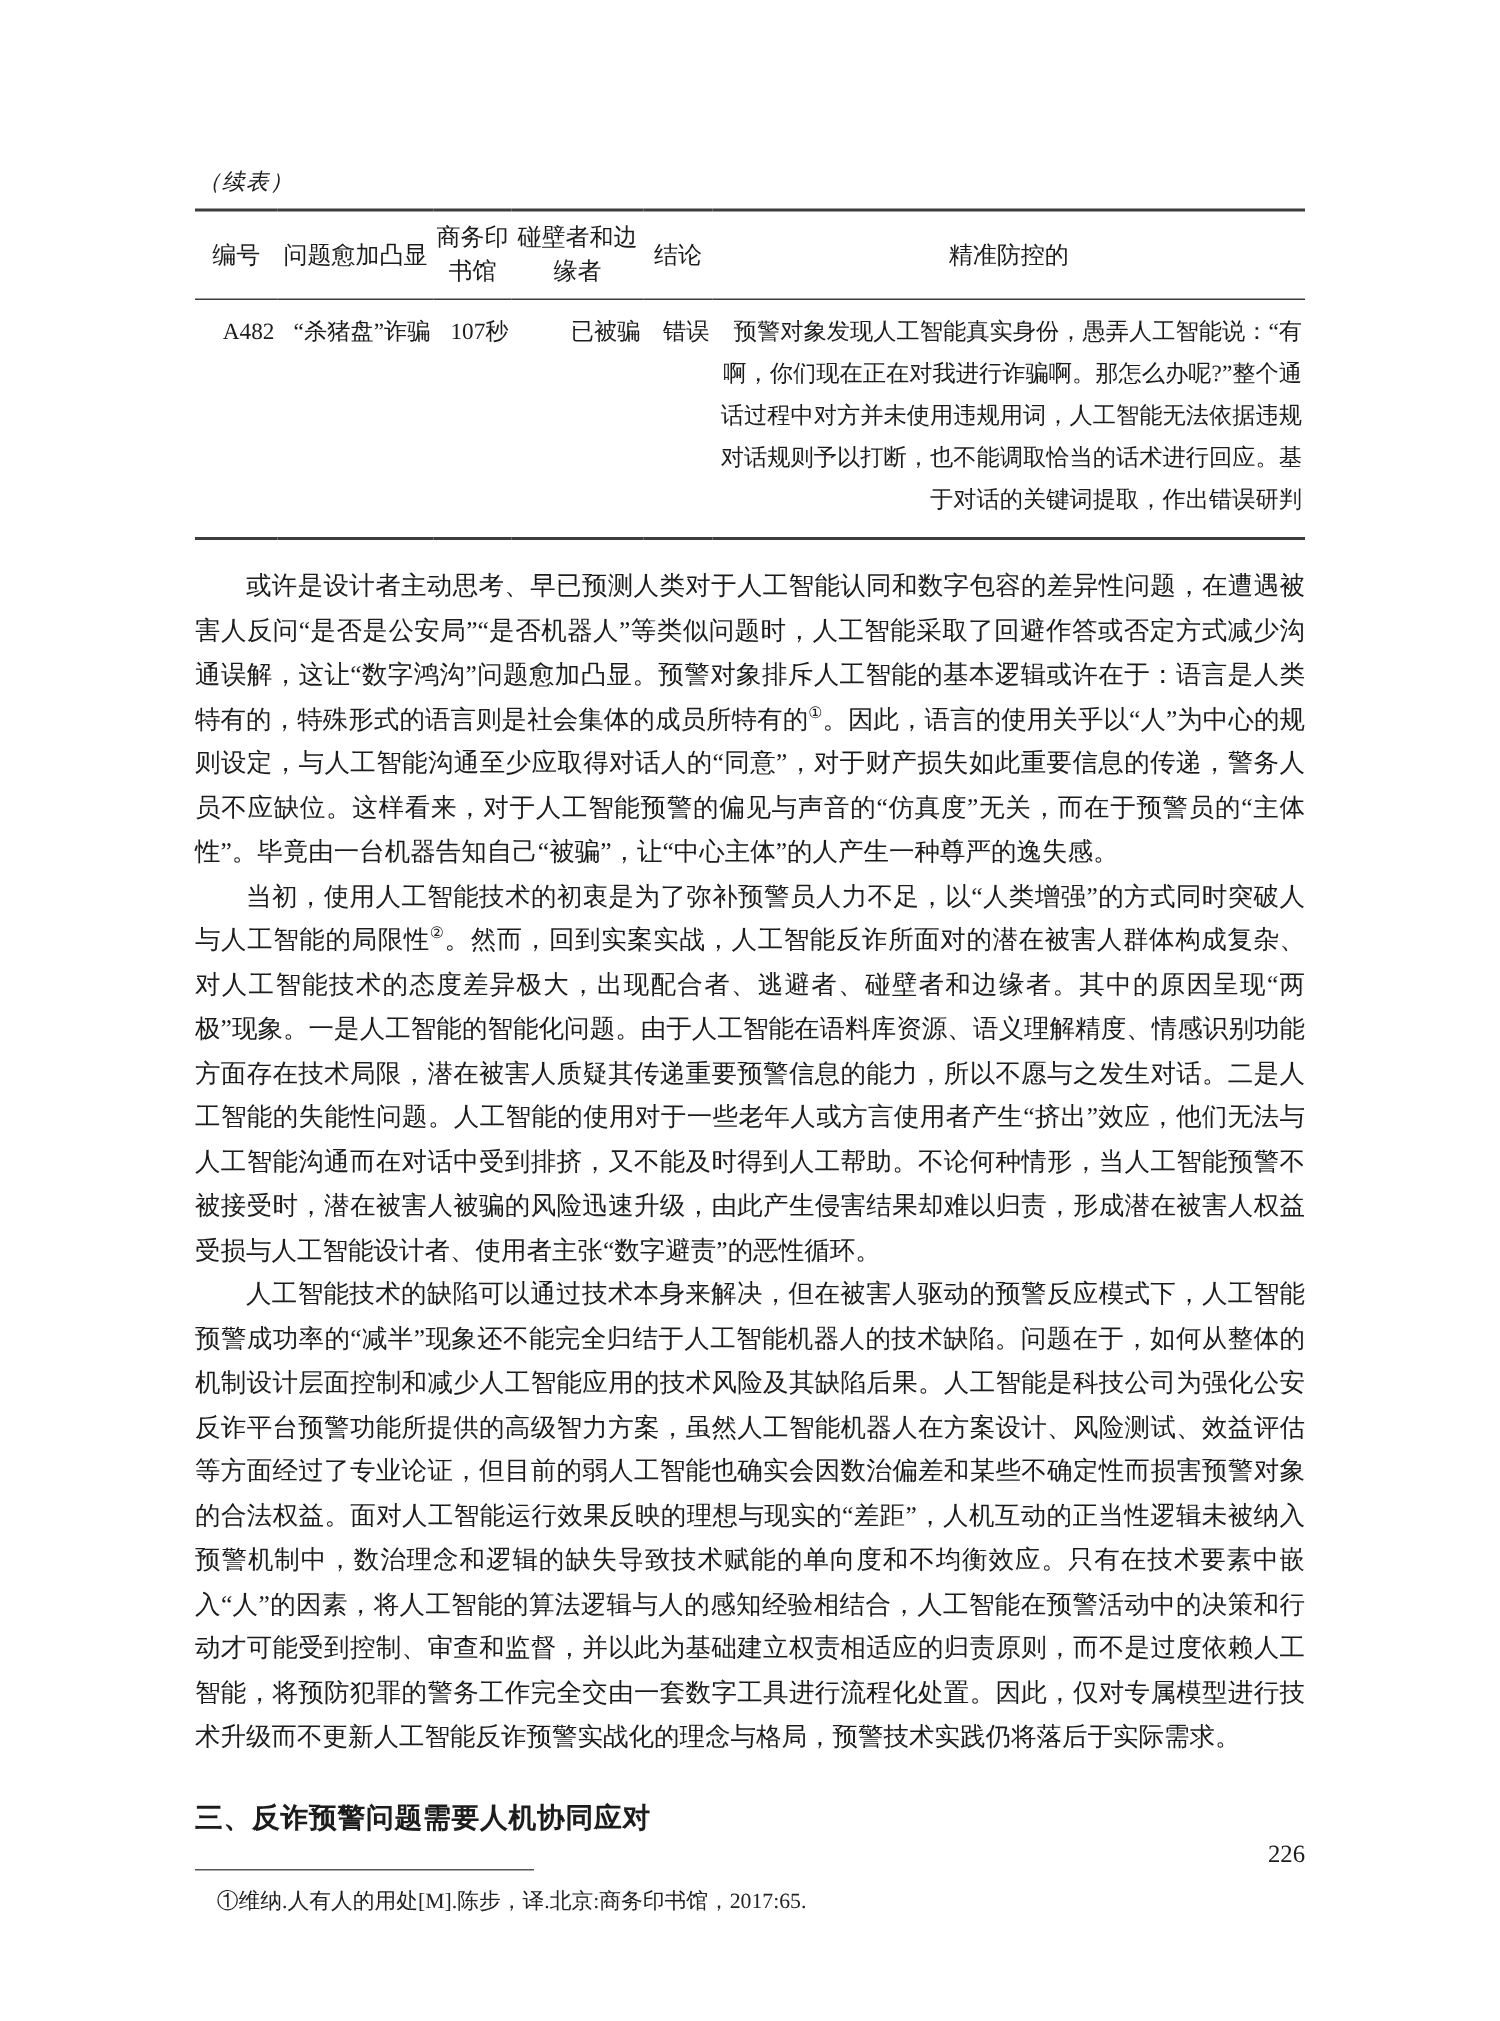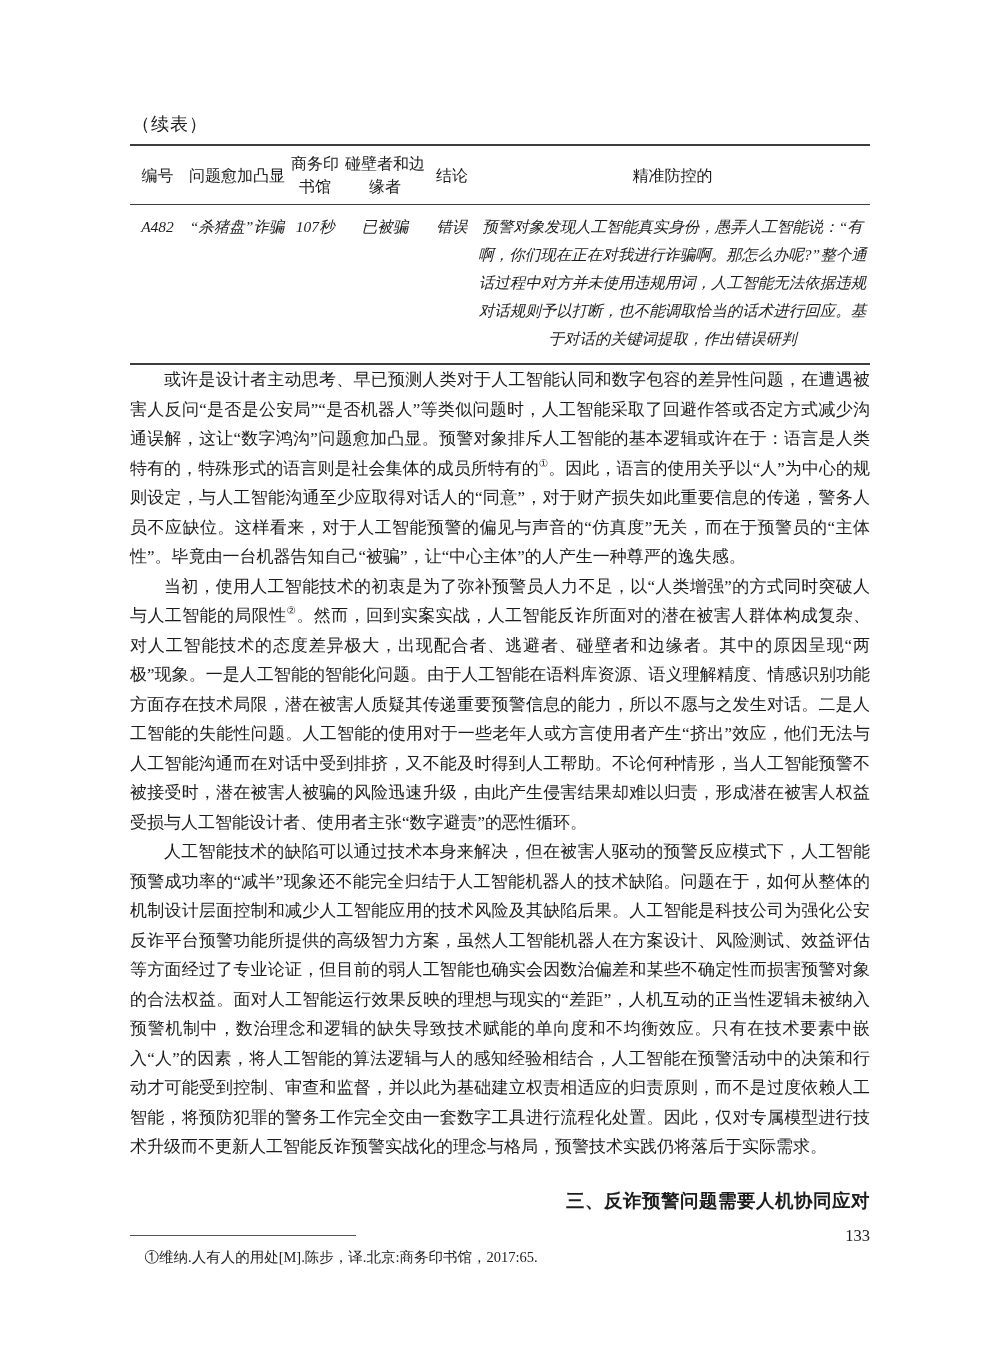--- a/index.html
+++ b/index.html
@@ -13,23 +13,24 @@
     position: relative;
     width: 1000px; height: 1347px;
     overflow: hidden;
   }
   .content {
     position: absolute;
     left: 130px; top: 112px;
     width: 740px;
   }
   .continued-label {
-    font-size: 18px;
+    font-size: 15px;
     letter-spacing: 1px;
     margin: 0 0 8px 2px;
+    font-style: italic;
   }
   table.case-table {
     width: 100%;
     border-collapse: collapse;
     border-top: 2.5px solid #3d3d3d;
     border-bottom: 2.5px solid #3d3d3d;
     font-size: 15.5px;
   }
   table.case-table thead th {
     font-weight: normal;
@@ -37,46 +38,45 @@
     vertical-align: middle;
     padding: 6px 2px;
     line-height: 23px;
     border-bottom: 1.5px solid #3d3d3d;
     font-size: 16px;
   }
   table.case-table tbody td {
     vertical-align: top;
     padding: 8px 2px 10px 2px;
     line-height: 28px;
-    text-align: center;
-    font-style: italic;
+    text-align: right;
   }
   td.cell-ai-result { text-align: left; padding-left: 6px; }
   td.cell-problem {
     text-align: justify;
     text-justify: inter-character;
     padding-left: 6px;
   }
-  .body-text { }
+  .body-text { margin-top: 16px; }
   p.body-para {
     margin: 0;
     font-size: 17px;
     line-height: 29.5px;
     text-align: justify;
     text-justify: inter-character;
     text-indent: 2em;
   }
   p.body-para sup {
     font-size: 0.62em;
     line-height: 0;
     vertical-align: super;
   }
   h2.section-heading {
     margin: 26px 0 16px 0;
-    text-align: right;
+    text-align: left;
     font-size: 18.5px;
     font-weight: bold;
     letter-spacing: 0.5px;
   }
   .footnote-block { margin-top: 22px; }
   .footnote-sep {
     width: 226px;
     height: 0;
     border-top: 1.5px solid #555;
     margin-bottom: 8px;
@@ -145,14 +145,14 @@
 
 
     <div class="footnote-block">
       <div class="footnote-sep"></div>
       <p class="footnote">①维纳.人有人的用处[M].陈步，译.北京:商务印书馆，2017:65.</p>
 
     </div>
 
   </div>
 
-  <div class="page-number">133</div>
+  <div class="page-number">226</div>
 </div>
 
 </body></html>

